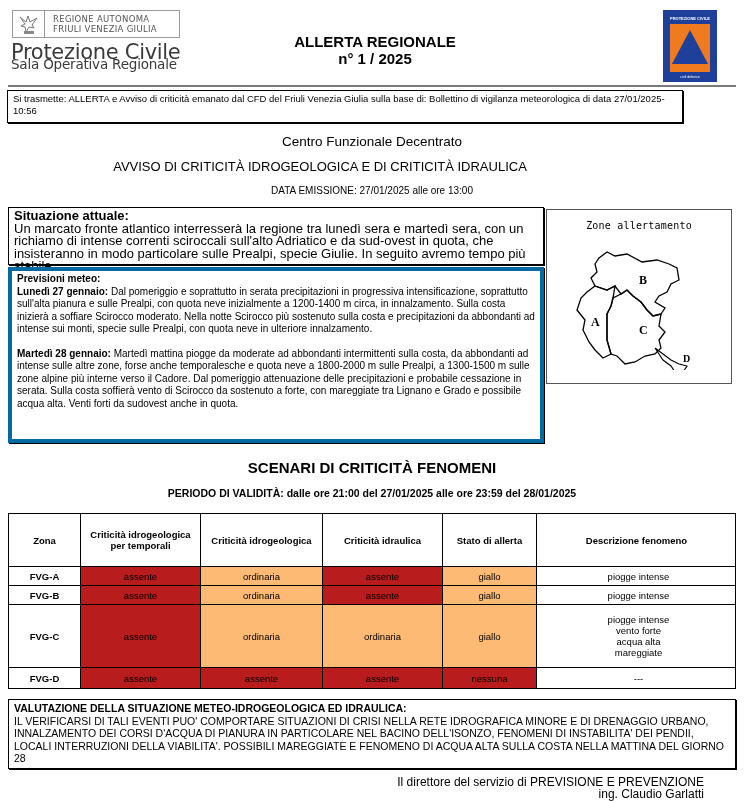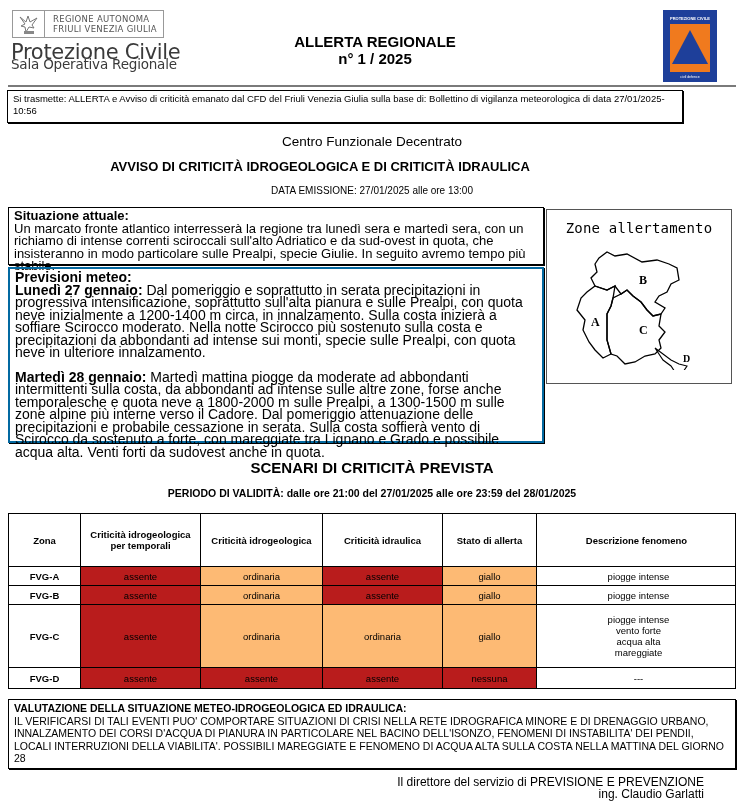--- a/index.html
+++ b/index.html
@@ -2,51 +2,51 @@
 <html><head>
 <meta charset="utf-8">
 <style>
   * { box-sizing: border-box; margin: 0; padding: 0; }
   html, body { width: 744px; height: 802px; background: #ffffff; overflow: hidden; }
   body { font-family: "Liberation Sans", sans-serif; color: #000; position: relative; }
 
   .abs { position: absolute; }
 
   
-  .logo-box { left: 12px; top: 10px; width: 152px; height: 28px; border: 1px solid #999; display: flex; align-items: center; }
+  .logo-box { left: 12px; top: 10px; width: 168px; height: 28px; border: 1px solid #999; display: flex; align-items: center; }
   .logo-eagle { width: 32px; height: 26px; border-right: 1px solid #999; display: flex; align-items: center; justify-content: center; }
   .logo-region { padding-left: 8px; font-size: 8.5px; line-height: 10px; color: #555; letter-spacing: 0.3px; font-family: "DejaVu Sans", sans-serif; }
   .pc-title { left: 11px; top: 40px; font-size: 21px; color: #3a3a3a; font-family: "DejaVu Sans", sans-serif; letter-spacing: -0.3px; }
   .pc-sub { left: 11px; top: 56px; font-size: 13.5px; color: #3a3a3a; font-family: "DejaVu Sans", sans-serif; letter-spacing: -0.2px; }
   .header-rule { left: 8px; top: 85px; width: 728px; height: 2px; background: #7a7a7a; }
 
   .main-title { left: 230px; top: 33px; width: 290px; text-align: center; font-weight: bold; font-size: 15px; line-height: 17px; }
 
   .dpc-logo { left: 663px; top: 10px; width: 54px; height: 72px; background: #1e3f9a; }
   .dpc-top { position: absolute; left: 0; top: 6px; width: 100%; text-align: center; font-size: 4px; color: #fff; font-weight: bold; }
   .dpc-orange { position: absolute; left: 7px; top: 14px; width: 40px; height: 48px; background: #f07a1e; }
   .dpc-tri { position: absolute; left: 2px; top: 6px; width: 0; height: 0; border-left: 18px solid transparent; border-right: 18px solid transparent; border-bottom: 34px solid #1e3f9a; }
   .dpc-bottom { position: absolute; left: 0; bottom: 3px; width: 100%; text-align: center; font-size: 3.5px; color: #fff; }
 
   
   .trans-box { left: 7px; top: 90px; width: 676px; height: 33px; border: 1px solid #000; padding: 2px 5px; font-size: 9.5px; line-height: 12px; box-shadow: 1px 1px 0 #000; }
 
   .cfd-title { left: 0; top: 134px; width: 744px; text-align: center; font-weight: normal; font-size: 13.5px; }
-  .avviso-title { left: 0; top: 159px; width: 640px; text-align: center; font-weight: bold; font-size: 13px; }
+  .avviso-title { left: 0; top: 159px; width: 640px; text-align: center; font-weight: normal; font-size: 13px; }
   .emission { left: 0; top: 185px; width: 744px; text-align: center; font-size: 10px; }
 
   
   .sit-box { left: 8px; top: 207px; width: 536px; height: 58px; border: 1px solid #000; padding: 2px 5px; font-size: 13px; line-height: 12.5px; box-shadow: 1px 1px 0 #000; }
-  .prev-box { left: 8px; top: 267px; width: 536px; height: 176px; border: 2px solid #0369a1; padding: 2px 5px; font-size: 14px; line-height: 12.5px; box-shadow: 1px 1px 0 #000; }
+  .prev-box { left: 8px; top: 267px; width: 536px; height: 176px; border: 4px solid #0369a1; padding: 2px 5px; font-size: 10px; line-height: 12.5px; box-shadow: 1px 1px 0 #000; }
   .b { font-weight: bold; }
   .para-gap { height: 12px; }
 
   
   .map-box { left: 546px; top: 209px; width: 186px; height: 175px; border: 1px solid #555; }
-  .map-title { position: absolute; left: 0; top: 10px; width: 100%; text-align: center; font-size: 14px; font-family: "DejaVu Sans Mono", monospace; letter-spacing: 0.2px; }
+  .map-title { position: absolute; left: 0; top: 10px; width: 100%; text-align: center; font-size: 10px; font-family: "DejaVu Sans Mono", monospace; letter-spacing: 0.2px; }
   .map-svg { position: absolute; left: 20px; top: 30px; }
 
   .scen-title { left: 0; top: 459px; width: 744px; text-align: center; font-weight: bold; font-size: 15px; }
   .periodo { left: 0; top: 487px; width: 744px; text-align: center; font-weight: bold; font-size: 10.5px; }
 
   
   table.crit { position: absolute; left: 8px; top: 513px; width: 728px; border-collapse: collapse; font-size: 9.5px; }
   table.crit td, table.crit th { border: 1px solid #000; text-align: center; vertical-align: middle; }
   table.crit th { font-weight: bold; height: 53px; line-height: 11px; padding: 0 4px; }
   table.crit th.desc, table.crit td.desc { text-align: center; padding-left: 5px; }
@@ -123,21 +123,21 @@
     <path d="M54 54 L60 50 L66 56 L74 62 L80 70 L86 76 L94 74 L92 86 L98 92 L92 100 L94 108 L88 114 L78 116 L68 122 L58 124 L50 116 L44 114 L40 100 L40 74 L44 66 L46 58 Z" fill="none" stroke="#000" stroke-width="1.3"></path>
 
     <path d="M88 108 L96 114 L104 120 L112 124 L120 126 L116 132 L108 132 L104 126 L96 120 Z" fill="none" stroke="#000" stroke-width="1.1"></path>
     <text x="72" y="44" font-size="12" font-weight="bold" font-family="Liberation Serif, serif">B</text>
     <text x="24" y="86" font-size="12" font-weight="bold" font-family="Liberation Serif, serif">A</text>
     <text x="72" y="94" font-size="12" font-weight="bold" font-family="Liberation Serif, serif">C</text>
     <text x="116" y="122" font-size="10" font-weight="bold" font-family="Liberation Serif, serif">D</text>
   </svg>
 </div>
 
-<div class="abs scen-title">SCENARI DI CRITICITÀ PREVISTA</div>
+<div class="abs scen-title">SCENARI DI CRITICITÀ FENOMENI</div>
 <div class="abs periodo">PERIODO DI VALIDITÀ: dalle ore 21:00 del 27/01/2025 alle ore 23:59 del 28/01/2025</div>
 
 <table class="crit">
   <colgroup>
     <col style="width:72px">
       <col style="width:120px">
       <col style="width:122px">
       <col style="width:120px">
       <col style="width:94px">
       <col>

